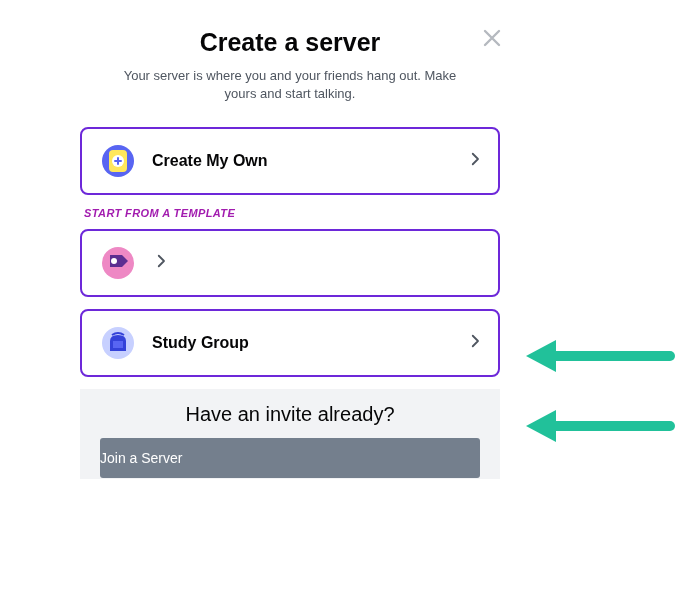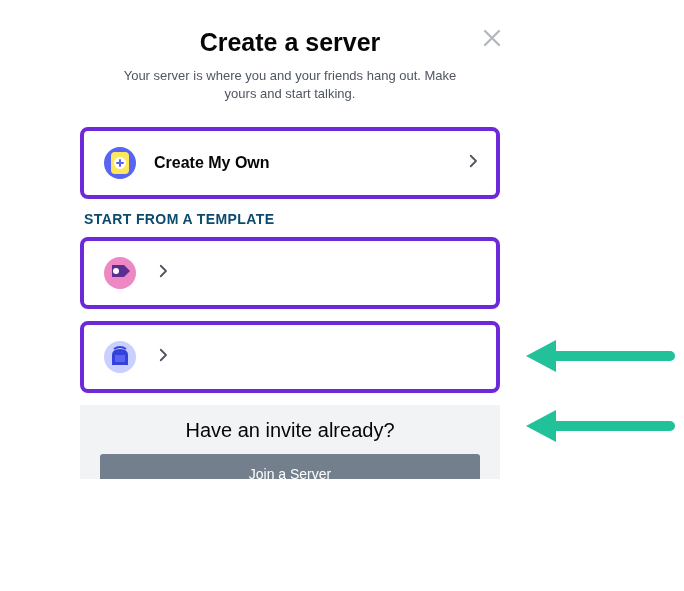--- a/index.html
+++ b/index.html
@@ -2,28 +2,28 @@
 <html><head>
 <meta charset="utf-8">
 <style>
   html, body { margin:0; padding:0; font-family: -apple-system, BlinkMacSystemFont, "Segoe UI", Helvetica, Arial, sans-serif; background:#fff; }
   .stage { width:684px; height:479px; position:relative; }
   .modal { position:absolute; left:80px; top:10px; width:420px; }
   .close { position:absolute; right:-4px; top:16px; color:#b5b9bf; cursor:pointer; }
   .title { text-align:center; font-size:25px; font-weight:800; color:#060607; margin-top:18px; }
   .subtitle { text-align:center; font-size:13px; color:#4f5660; line-height:1.4; margin:10px 26px 0; }
   .options { margin-top:24px; }
-  .option-card { display:flex; align-items:center; border:4px solid #6d28d9; border-radius:8px; padding:10px 14px; margin-bottom:12px; cursor:pointer; background:#fff; }
+  .option-card { display:flex; align-items:center; border:2px solid #6d28d9; border-radius:8px; padding:10px 14px; margin-bottom:12px; cursor:pointer; background:#fff; }
   .icon-wrap { width:44px; height:44px; display:flex; align-items:center; justify-content:center; margin-right:12px; flex:0 0 44px; }
   .opt-label { font-weight:700; color:#060607; font-size:16px; flex:1; }
   .chevron { color:#4f5660; }
-  .section-header { font-size:14px; font-weight:800; color:#0c4a6e; letter-spacing:0.4px; margin:10px 0 10px 4px; text-transform:uppercase; }
+  .section-header { font-size:11px; font-weight:800; color:#a21caf; letter-spacing:0.4px; margin:10px 0 10px 4px; text-transform:uppercase;font-style:italic; }
   .footer { background:#f2f3f5; width:420px; padding:14px 0 24px; margin-top:8px; }
   .footer-title { text-align:center; font-size:20px; font-weight:400; color:#060607; }
-  .join-btn { display:block; width:380px; margin:12px auto 0; background:#747f8d; color:#fff; text-align:center; font-size:14px; font-weight:500; padding:12px 0; border-radius:3px; cursor:pointer; }
+  .join-btn { display:block; width:380px; margin:12px auto 0; background:#747f8d; color:#fff; text-align:left; font-size:14px; font-weight:500; padding:12px 0; border-radius:3px; cursor:pointer; }
   .annot-arrow { position:absolute; }
 </style>
 </head>
 <body>
 
 <div class="stage">
   <div class="modal">
 
     <div class="close">
       <svg width="24" height="24" viewBox="0 0 24 24">
@@ -73,20 +73,21 @@
 
       <div class="option-card">
         <div class="icon-wrap">
           <svg width="44" height="44" viewBox="0 0 44 44">
             <circle cx="22" cy="22" r="16" fill="#c7d0ff"></circle>
             <path d="M14 30 v-10 q0-6 8-6 q8 0 8 6 v10 z" fill="#3442d9"></path>
             <path d="M16 14 q6-4 12 0" stroke="#3442d9" stroke-width="2" fill="none"></path>
             <rect x="17" y="20" width="10" height="7" fill="#5865f2"></rect>
           </svg>
         </div>
+        <span class="opt-label">Study Group</span>
         <span class="chevron">
           <svg width="18" height="18" viewBox="0 0 24 24">
               <path d="M9 5l7 7-7 7" stroke="currentColor" stroke-width="2.4" fill="none" stroke-linecap="round" stroke-linejoin="round"></path>
             </svg>
         </span>
       </div>
 
     </div>
 
     <div class="footer">

